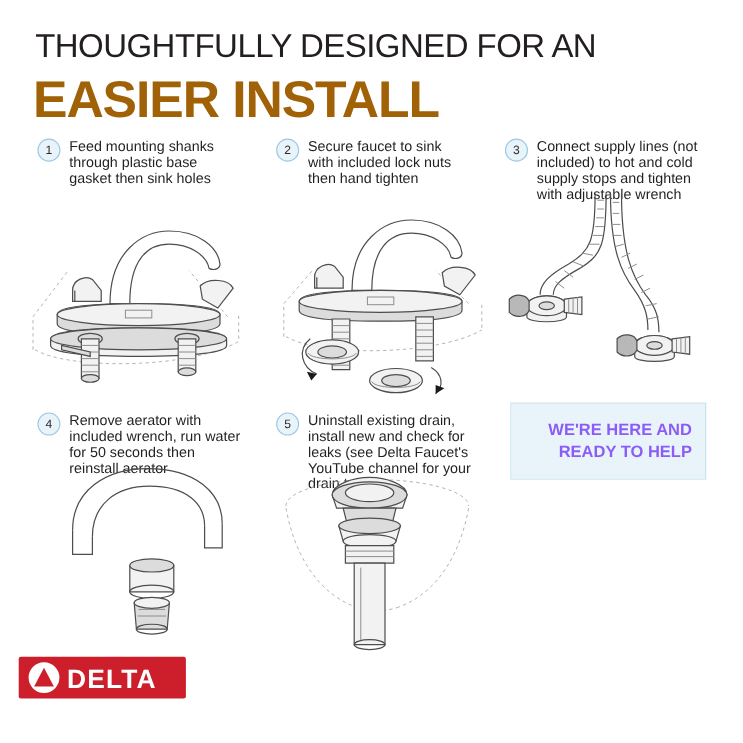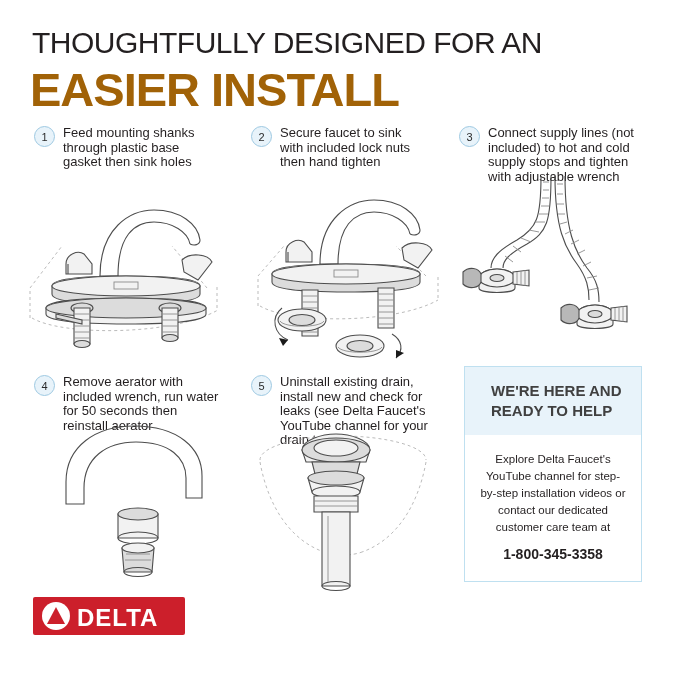--- a/index.html
+++ b/index.html
@@ -87,43 +87,43 @@
     left: 464px;
     top: 366px;
     width: 178px;
     border: 1px solid #bfe0f0;
     box-sizing: border-box;
     background: #ffffff;
   }
   .help-head {
     background: #e8f3fa;
     padding: 14px 12px 14px 26px;
-    text-align: left;
+    text-align: right;
     font-size: 15px;
     font-weight: bold;
     line-height: 20px;
-    color: #404040;
+    color: #8b5cf6;
   }
   .help-body {
     padding: 16px 14px 18px 14px;
     text-align: center;
     font-size: 11.5px;
     line-height: 17px;
     color: #231f20;
   }
   .help-phone {
     margin-top: 10px;
     font-size: 14px;
     font-weight: bold;
     color: #231f20;
   }
   
   .logo {
     position: absolute;
-    left: 33px;
+    left: 17px;
     top: 597px;
     width: 152px;
     height: 38px;
     background: #cc1f2b;
     border-radius: 2px;
   }
   .logo-mark {
     position: absolute;
     left: 9px;
     top: 5px;
@@ -346,24 +346,20 @@
       <path class="ln-thin" d="M64,81 L108,81 M64,86 L108,86"></path>
 
       <path class="fill-lt" d="M72,92 L100,92 L100,166 L72,166 Z"></path>
       <ellipse class="ln" cx="86" cy="166" rx="14" ry="4.5"></ellipse>
       <path class="ln-thin" d="M78,96 L78,162"></path>
     </svg>
   </div>
 
   <div class="help-box">
     <div class="help-head">WE'RE HERE AND READY TO HELP</div>
-    <div class="help-body">
-      <span>Explore Delta Faucet's YouTube channel for step-by-step installation videos or contact our dedicated customer care team at</span>
-      <div class="help-phone">1-800-345-3358</div>
-    </div>
   </div>
 
   <div class="logo">
     <div class="logo-mark"></div>
     <div class="logo-tri"></div>
     <div class="logo-text">DELTA</div>
   </div>
 
 </div>
 

